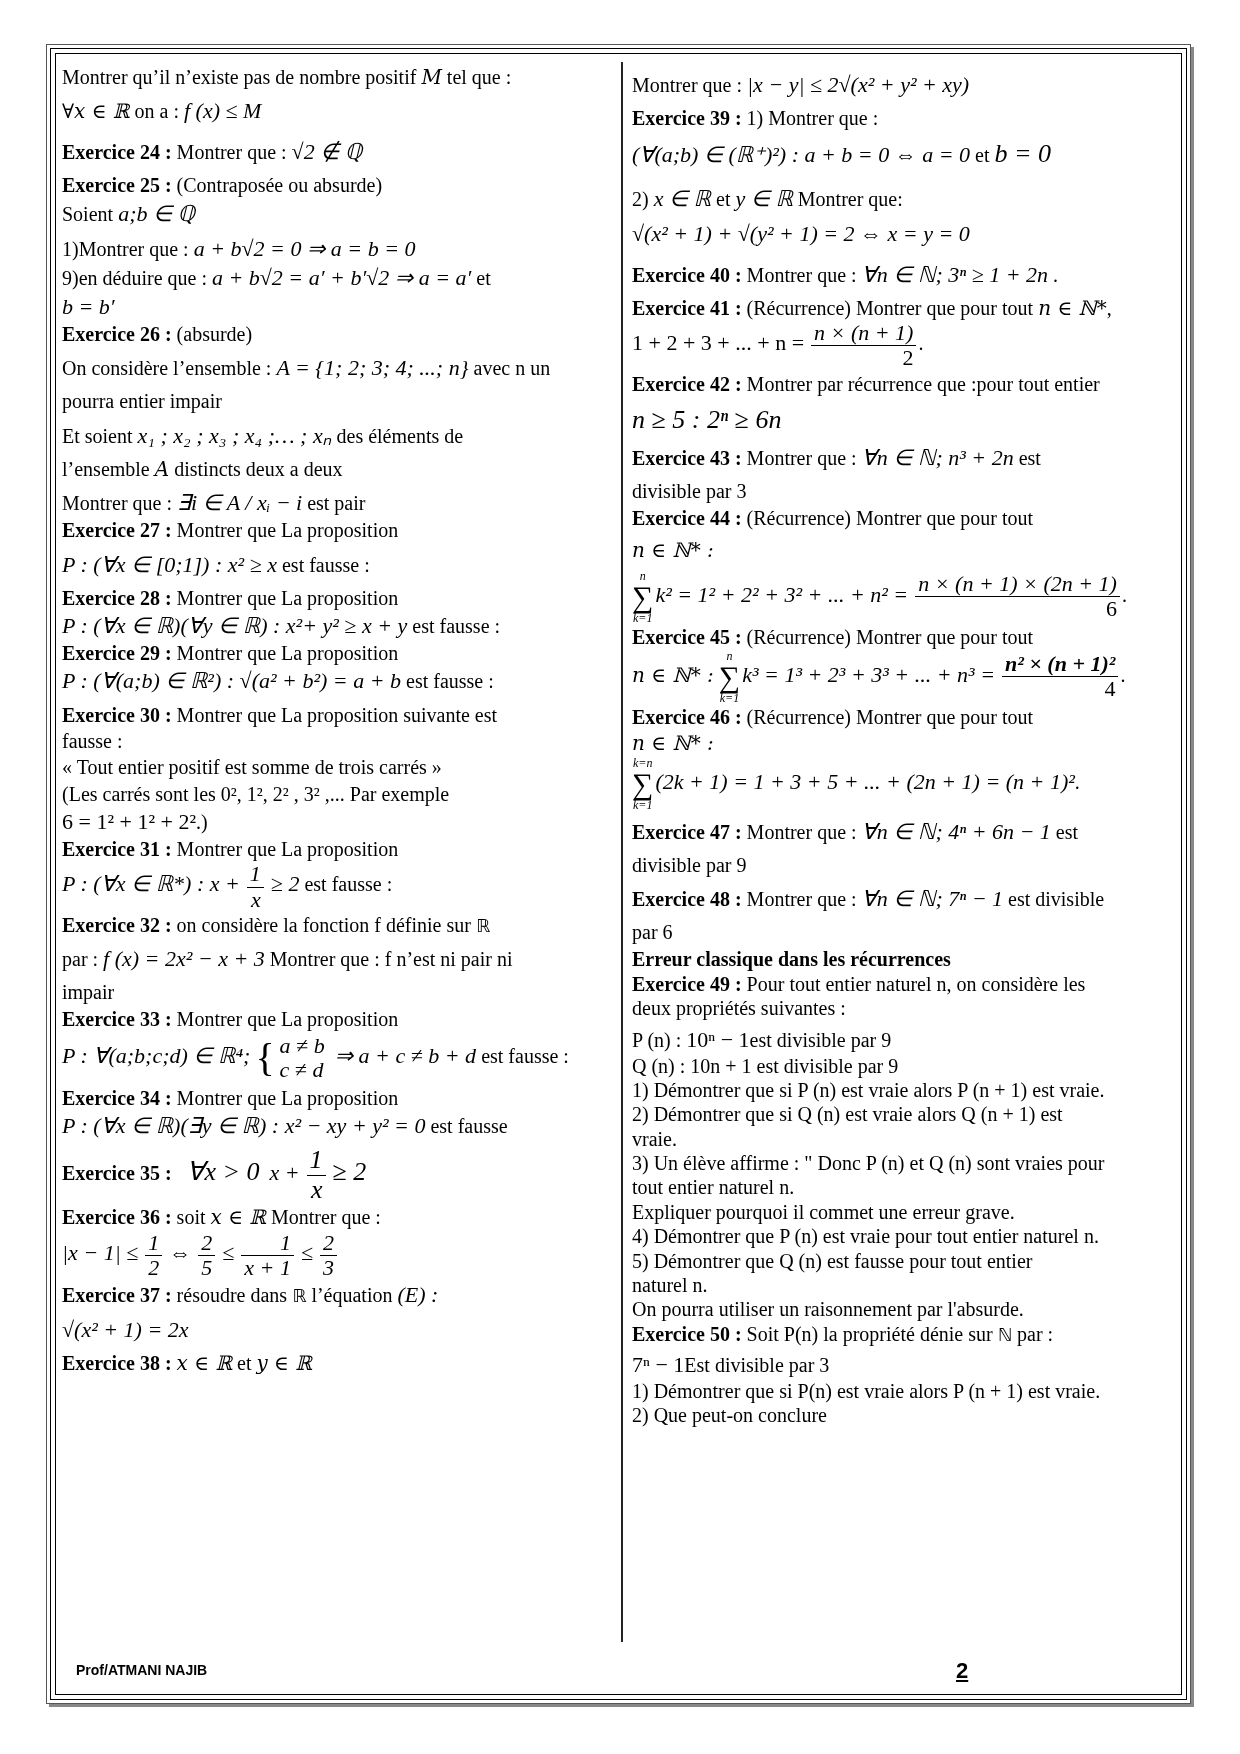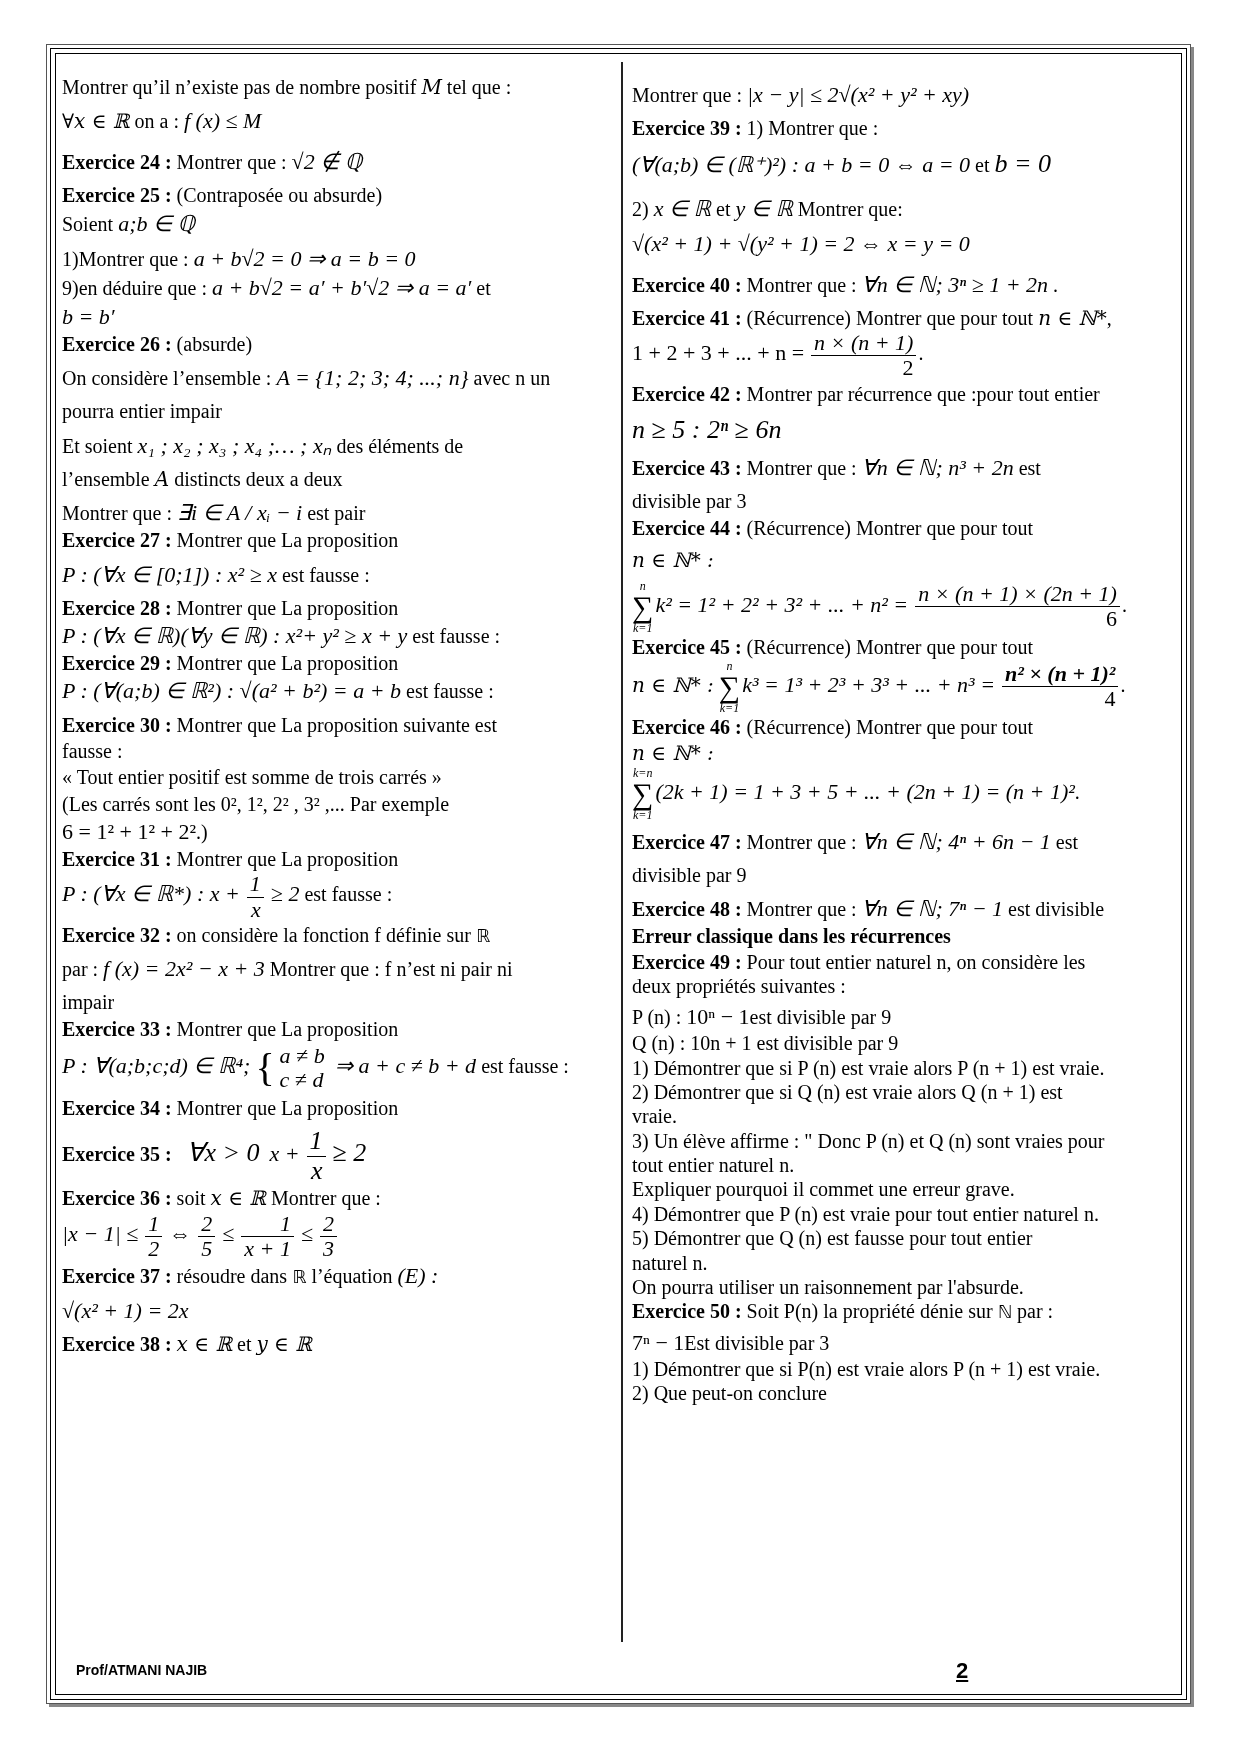--- a/index.html
+++ b/index.html
@@ -1,21 +1,21 @@
 <!DOCTYPE html>
 <html><head>
 <meta charset="utf-8">
 <style>
   html, body { margin:0; padding:0; background:#ffffff; }
   body { width:1240px; height:1754px; position:relative; overflow:hidden;
          font-family:"Liberation Serif", "DejaVu Serif", serif; color:#000; }
   .frame { position:absolute; left:50px; top:48px; width:1135px; height:1650px;
            border:1px solid #000; box-shadow: 0 0 0 3px #fff, 0 0 0 4px #555, 3px 3px 0 4px #888; }
   .inner { position:absolute; left:4px; top:4px; right:4px; bottom:4px; border:1px solid #000; }
-  .col { position:absolute; top:10px; font-size:20px; line-height:1.32;margin-top:10px; }
+  .col { position:absolute; top:10px; font-size:20px; line-height:1.32; }
   .col-left { left:6px; width:550px; }
   .col-right { left:576px; width:548px; }
   .divider { position:absolute; left:565px; top:8px; width:2px; height:1580px; background:#222; }
   .line { white-space:nowrap; margin:0; }
   .gap { margin-top:6px; }
   .gap2 { margin-top:12px; }
   b.ex { font-weight:bold; }
   i.m, .m { font-style:italic; font-family:"DejaVu Serif","Liberation Serif",serif; }
   .math { font-family:"Liberation Serif",serif; font-style:italic; font-size:22px; }
   .big { font-size:26px;text-align:right; }
@@ -142,20 +142,22 @@
           <span>Montrer que La proposition</span></p>
         <p class="line"><span class="math">P : ∀(a;b;c;d) ∈ ℝ⁴;</span>
           <span style="font-size:40px;vertical-align:middle;">{</span><span class="frac math" style="text-align:left"><span>a ≠ b</span><span>c ≠ d</span></span>
           <span class="math">⇒ a + c ≠ b + d</span>
           <span>est fausse :</span></p>
       </div>
 
       <div>
         <p class="line"><b class="ex">Exercice 34 :</b>
           <span>Montrer que La proposition</span></p>
+        <p class="line"><span class="math">P : (∀x ∈ ℝ)(∃y ∈ ℝ) : x² − xy + y² = 0</span>
+          <span>est fausse</span></p>
       </div>
 
       <p class="line gap">
         <b class="ex">Exercice 35 :</b>
         &nbsp;&nbsp;<span class="math big">∀x &gt; 0</span>
         &nbsp;<span class="math">x +</span>
         <span class="frac math big"><span class="num">1</span><span>x</span></span>
         <span class="math big">≥ 2</span>
       </p>
 
@@ -272,20 +274,21 @@
           <span class="math">∀n ∈ ℕ; 4ⁿ + 6n − 1</span>
           <span>est</span></p>
         <p class="line gap"><span>divisible par 9</span></p>
       </div>
 
       <div class="gap">
         <p class="line"><b class="ex">Exercice 48 :</b>
           <span>Montrer que :</span>
           <span class="math">∀n ∈ ℕ; 7ⁿ − 1</span>
           <span>est divisible</span></p>
+        <p class="line gap"><span>par 6</span></p>
       </div>
 
       <p class="line section-title">Erreur classique dans les récurrences</p>
 
       <div class="small-lh">
         <p class="line"><b class="ex">Exercice 49 :</b>
           <span>Pour tout entier naturel n, on considère les</span></p>
         <p class="line"><span>deux propriétés suivantes :</span></p>
         <p class="line gap"><span>P (n)  :</span>
           <span class="math" style="font-style:normal">10ⁿ − 1</span><span>est divisible par 9</span></p>

